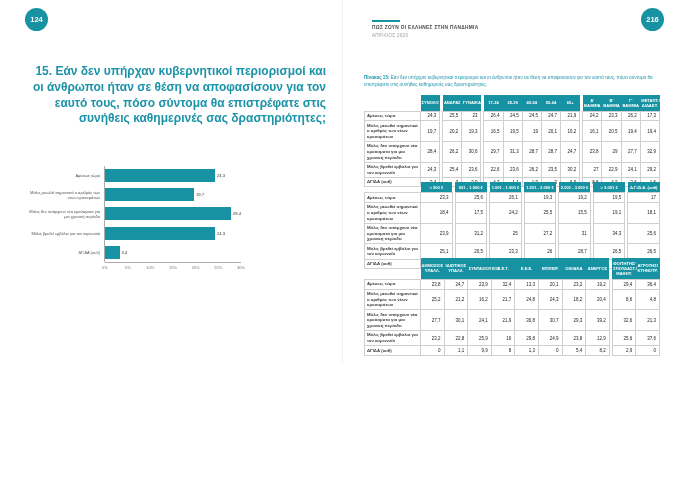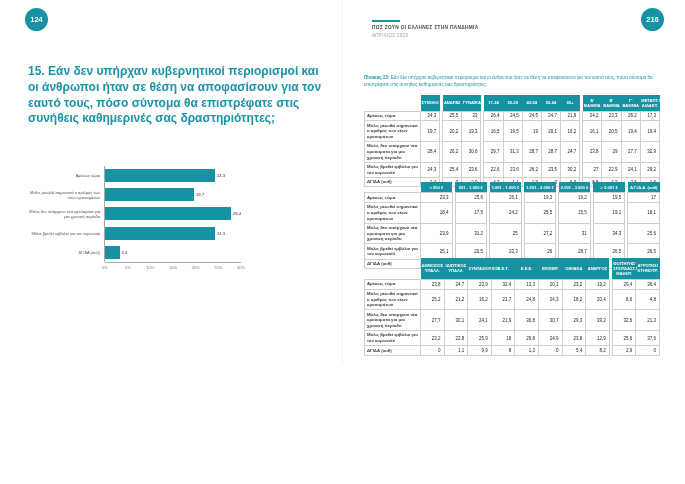--- a/index.html
+++ b/index.html
@@ -8,21 +8,21 @@
   .page{position:absolute;top:0;height:484px;}
   .page-left{left:0;width:342px;}
   .page-right{left:342px;width:343px;border-left:1px solid #f2f2f2;}
 
   .badge{position:absolute;width:23px;height:23px;border-radius:50%;background:#1792a2;
          color:#fff;font-size:7.5px;font-weight:bold;display:flex;align-items:center;justify-content:center;}
   .badge-left{left:25px;top:8px;}
   .badge-right{right:22px;top:8px;}
 
   .title{position:absolute;left:28px;top:64px;width:298px;margin:0;
-         color:#1b93a8;font-size:12px;line-height:1.32;font-weight:bold;}
+         color:#1b93a8;font-size:12px;line-height:1.32;font-weight:bold;text-align:right;}
 
   
   .chart{position:absolute;left:28px;top:166px;width:213px;}
   .chart:before{content:"";position:absolute;left:76px;top:0;width:1px;height:96px;background:#aaa;}
   .crow{display:flex;align-items:center;height:19.2px;}
   .clabel{width:72px;text-align:right;padding-right:4px;font-size:4px;line-height:1.25;color:#555;}
   .cplot{flex:1;display:flex;align-items:center;height:13px;}
   .cbar{height:100%;}
   .cval{font-size:4.2px;color:#333;margin-left:2px;white-space:nowrap;}
   .axis{margin-left:77px;border-top:1px solid #aaa;position:relative;height:10px;}

